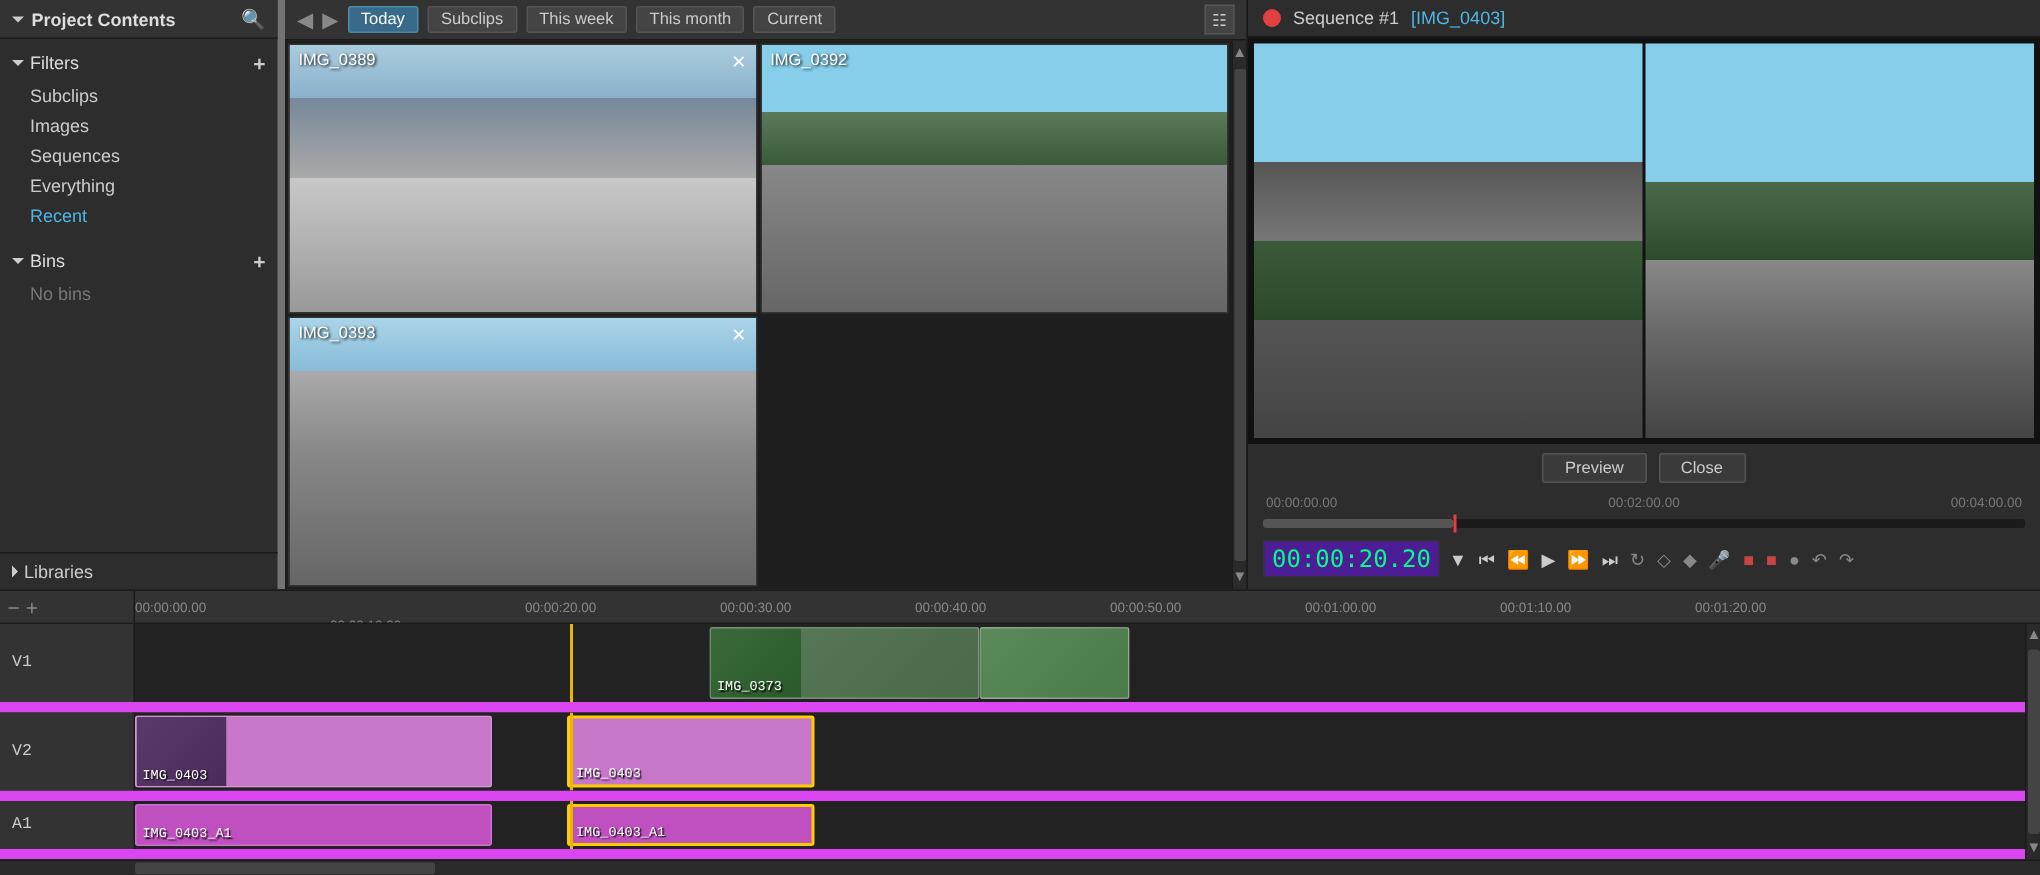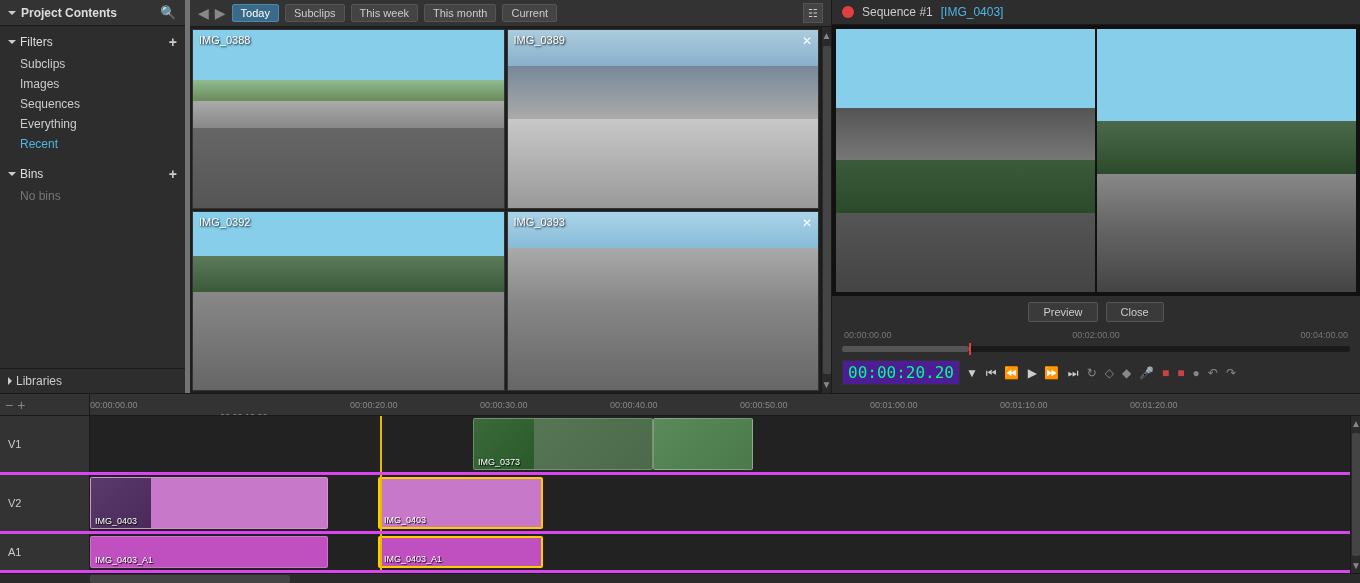--- a/index.html
+++ b/index.html
@@ -467,21 +467,22 @@
     .timeline-tracks {
       flex: 1;
       display: flex;
       flex-direction: column;
       overflow: hidden;
     }
 
     .track-row {
       display: flex;
       height: 60px;
-      border-bottom: 3px solid #d946ef;
+      border-bottom: 7px solid #d946ef;
+      font-family: Liberation Mono, monospace;
     }
 
     .track-row.audio {
       height: 40px;
     }
 
     .track-label {
       width: 90px;
       background: #333;
       display: flex;
@@ -675,24 +676,20 @@
       <button class="media-nav-btn">Subclips</button>
       <button class="media-nav-btn">This week</button>
       <button class="media-nav-btn">This month</button>
       <button class="media-nav-btn">Current</button>
       <div class="grid-view-btn">☷</div>
     </div>
 
     <div class="media-content">
       <div class="media-grid">
 
-        <div class="media-item">
-          <div class="road-scene"></div>
-          <span class="media-item-label">IMG_0388</span>
-        </div>
 
         <div class="media-item">
           <div class="building-scene"></div>
           <span class="media-item-label">IMG_0389</span>
           <span class="media-item-close">✕</span>
         </div>
 
         <div class="media-item">
           <div class="street-scene"></div>
           <span class="media-item-label">IMG_0392</span>

